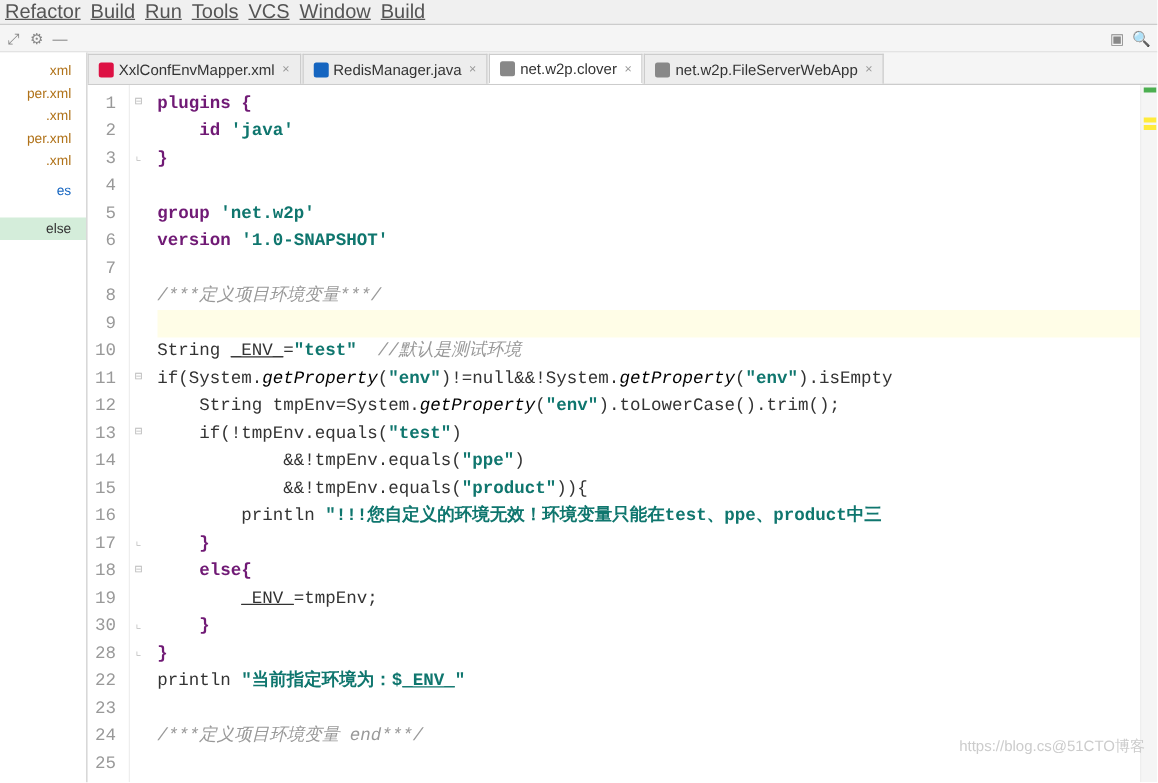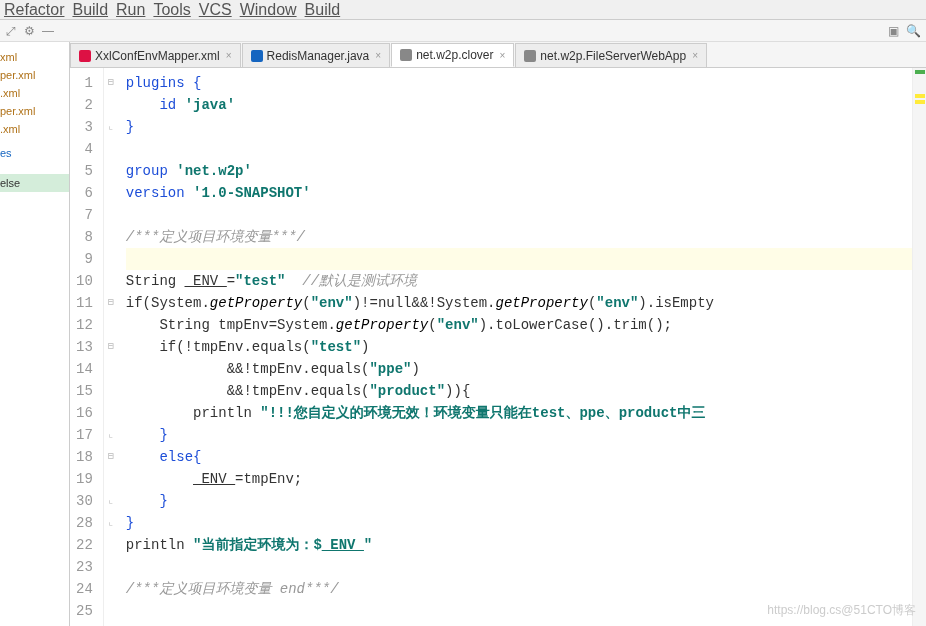--- a/index.html
+++ b/index.html
@@ -4,43 +4,43 @@
 <style>
 * { margin:0; padding:0; box-sizing:border-box; }
 body { font-family:"Segoe UI",sans-serif; font-size:12px; background:#fff; color:#333; overflow:hidden; width:926px; height:626px; position:relative; }
 .menubar { display:flex; gap:8px; padding:2px 4px; background:#f0f0f0; border-bottom:1px solid #ccc; height:20px; align-items:center; }
 .menubar span { text-decoration:underline; color:#555; font-size:16px; cursor:pointer; }
 .toolbar-row { display:flex; justify-content:space-between; align-items:center; height:22px; padding:0 6px; background:#f5f5f5; border-bottom:1px solid #ddd; }
 .toolbar-icons { display:flex; gap:4px; align-items:center; }
 .toolbar-icons span { width:14px; height:14px; display:inline-block; font-size:12px; color:#888; }
 .main { display:flex; height:calc(100% - 42px); }
 .sidebar { width:70px; border-right:1px solid #ccc; background:#fff; padding-top:6px; overflow:hidden; flex-shrink:0; }
-.sidebar-item { font-size:11px; color:#b07219; padding:3px 0; white-space:nowrap; cursor:pointer; }
+.sidebar-item { font-size:11px; color:#b07219; padding:3px 12px; white-space:nowrap; cursor:pointer;text-align:right; }
 .sidebar-item.blue { color:#1565c0; }
 .sidebar-item.sel { background:#d4edda; color:#333; }
 .editor-area { flex:1; display:flex; flex-direction:column; overflow:hidden;justify-content:center; }
 .tabs { display:flex; background:#f5f5f5; border-bottom:1px solid #ccc; height:26px; align-items:flex-end; }
 .tab { display:flex; align-items:center; gap:4px; padding:4px 8px; font-size:12px; border:1px solid #ccc; border-bottom:none; background:#ededed; cursor:pointer; height:24px; margin-right:1px; }
 .tab.active { background:#fff; border-bottom:1px solid #fff; position:relative; z-index:2; }
 .tab .ico { width:12px; height:12px; display:inline-block; }
 .tab .close { color:#999; font-size:10px; margin-left:2px; }
 .code-wrap { display:flex; flex:1; overflow:hidden; font-family:"Consolas","Courier New",monospace; font-size:14px; line-height:22px; position:relative; }
 .gutter { text-align:right; padding:4px 10px 4px 6px; color:#999; background:#fff; user-select:none; border-right:1px solid #eee; }
 .fold { width:14px; background:#fff; padding-top:4px; color:#bbb; text-align:center; font-size:10px; }
 .code { flex:1; padding:4px 0 4px 8px; white-space:pre; overflow:hidden; }
 .line { height:22px; }
 .line.hl { background:#fffde7; }
 .str { color:#0f766e; font-weight:bold; }
 .cmt { color:#999; font-style:italic; }
-.id { color:#1d4ed8; }
+.id { color:#701a75;font-weight:bold; }
 .fn { color:#000; font-style:italic; }
 .hl-var { text-decoration:underline; }
 .right-strip { width:14px; background:#f5f5f5; border-left:1px solid #eee; }
 .right-strip .mark { width:10px; height:4px; margin:2px auto; }
-.watermark { position:absolute; bottom:7px; right:10px; color:#ccc; font-size:12px; }
+.watermark { position:absolute; bottom:20px; right:10px; color:#ccc; font-size:12px; }
 </style>
 </head>
 <body>
 
 <div class="menubar">
   <span>Refactor</span>
   <span>Build</span>
   <span>Run</span>
   <span>Tools</span>
   <span>VCS</span>

